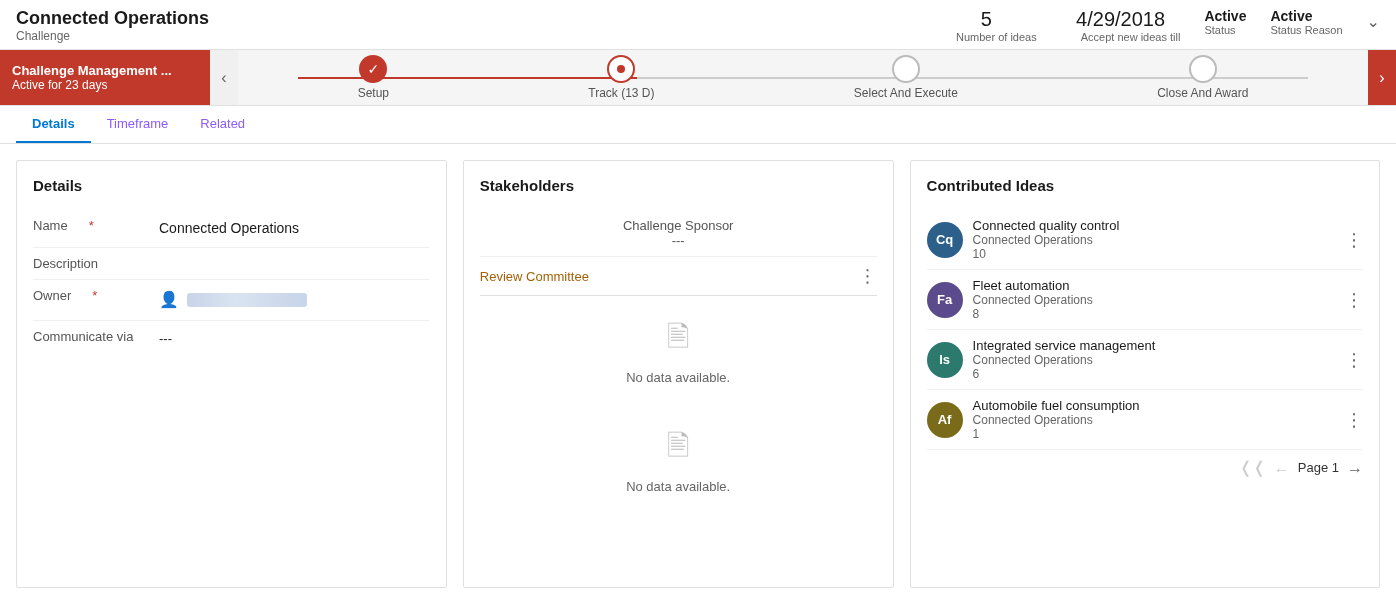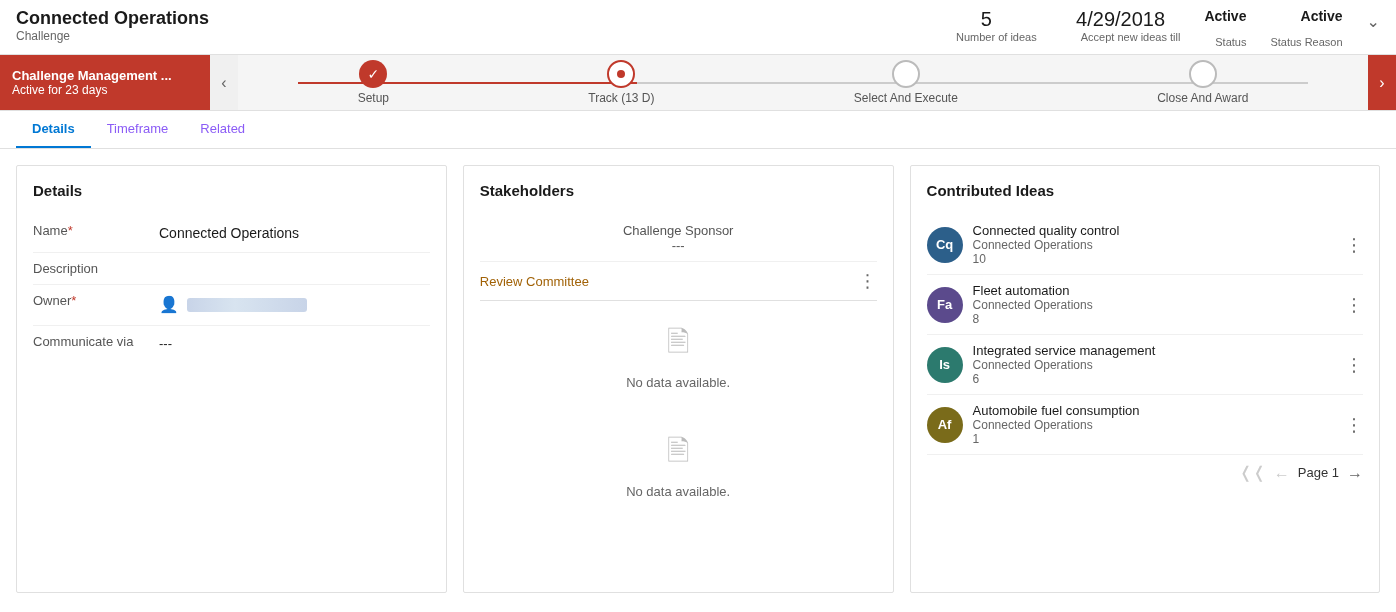--- a/index.html
+++ b/index.html
@@ -16,24 +16,24 @@
     .header-left .app-title { font-size: 18px; font-weight: 600; color: #1a1a1a; }
     .header-left .app-subtitle { font-size: 12px; color: #666; }
     .header-right {
       display: flex;
       align-items: flex-start;
       gap: 24px;
     }
     .header-stat { text-align: center; }
     .header-stat .stat-value { font-size: 20px; font-weight: 300; color: #1a1a1a; }
     .header-stat .stat-label { font-size: 11px; color: #666; white-space: nowrap; padding-left: 20px; }
-    .header-status { display: flex; gap: 24px; align-items: flex-start; text-align: right; }
+    .header-status { display: flex; gap: 24px; align-items: flex-start; }
     .status-item { }
     .status-item .status-value { font-size: 14px; font-weight: 600; color: #1a1a1a; }
-    .status-item .status-label { font-size: 11px; color: #666; margin-top: 12px; }
+    .status-item .status-label { font-size: 11px; color: #666; }
     .chevron-down { font-size: 16px; color: #666; margin-top: 4px; cursor: pointer; }
 
     
     .process-bar {
       display: flex;
       align-items: center;
       background: #f5f5f5;
       border-bottom: 1px solid #e0e0e0;
       position: relative;
       height: 56px;
@@ -164,21 +164,21 @@
     .stakeholders-panel { flex: 1; min-width: 0; }
     .ideas-panel { flex: 1.1; min-width: 0; }
 
     .field-row {
       display: flex;
       padding: 8px 0;
       border-bottom: 1px solid #f0f0f0;
       align-items: flex-start;
       gap: 16px;
     }
-    .field-label { width: 110px; min-width: 110px; color: #555; font-size: 13px; display: flex; align-items: center; gap: 0; }
+    .field-label { width: 110px; min-width: 110px; color: #555; font-size: 13px; display: flex; align-items: center; gap: 21px; }
     .required-star { color: #c0392b; }
     .field-value { flex: 1; font-size: 13px; color: #1a1a1a; line-height: 1.5; }
     .field-value.name-value { font-size: 14px; }
 
     .owner-field { display: flex; align-items: center; gap: 8px; }
     .owner-icon { color: #666; font-size: 16px; }
     .owner-name-blurred {
       display: inline-block;
       width: 120px;
       height: 14px;

